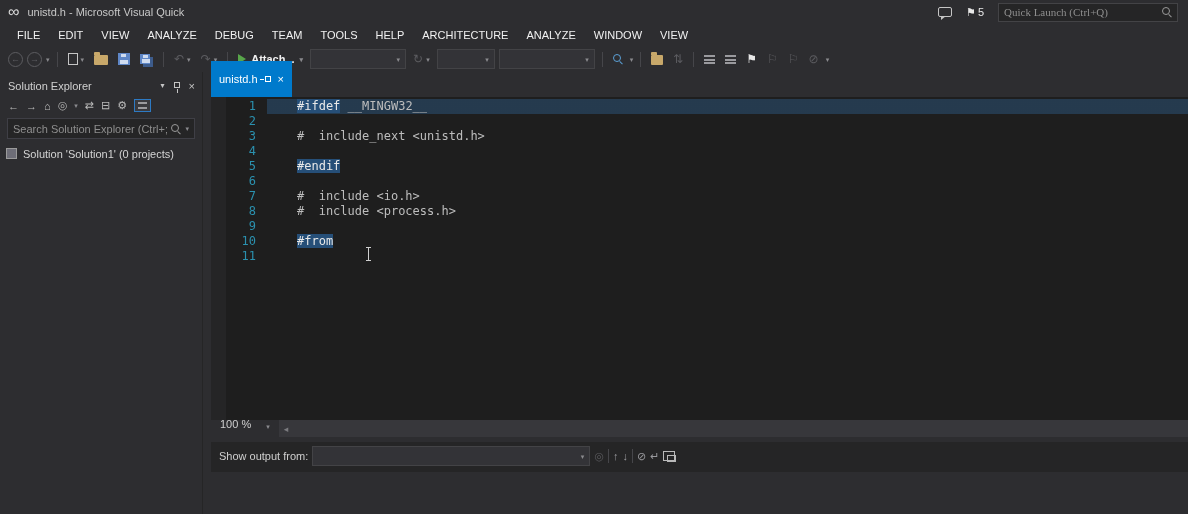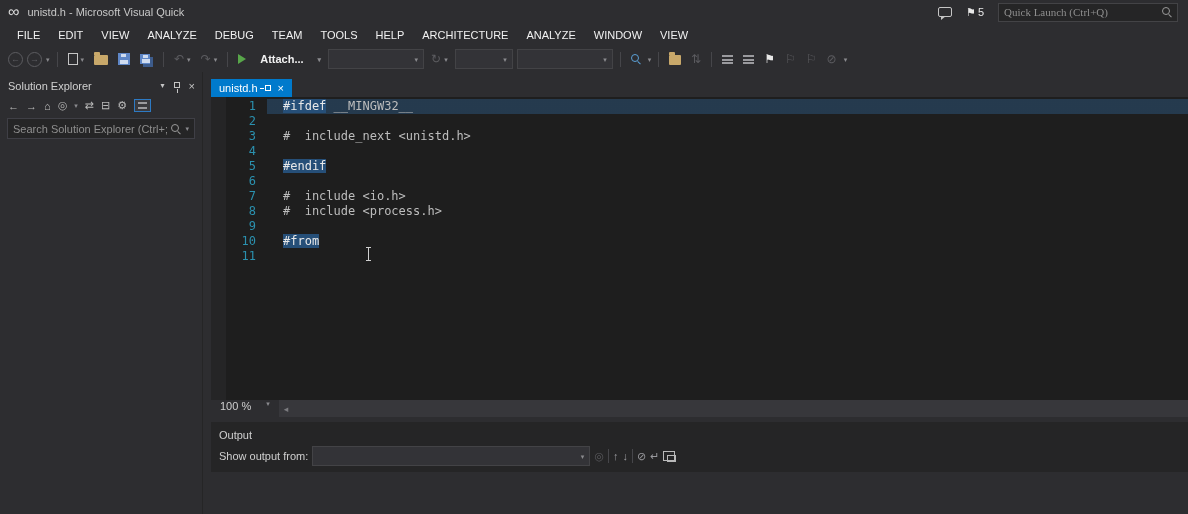--- a/index.html
+++ b/index.html
@@ -26,21 +26,21 @@
   .menu-item{padding:3px 9px;color:#f1f1f1}
 
   
   .toolbar{height:26px;display:flex;align-items:center;padding:0 8px;gap:4px}
   .tb-sep{width:1px;height:15px;background:#46464a;margin:0 3px}
   .tb-btn{display:inline-flex;align-items:center;gap:3px;padding:2px 3px;color:#c5c5c5;font-size:12px;line-height:1}
   .disabled{color:#5c5c60 !important}
   .dd{font-size:7px;color:#8a8a8e;line-height:1}
   .circ{width:15px;height:15px;border:1px solid #5c5c60;border-radius:50%;display:inline-flex;align-items:center;justify-content:center;font-size:9px;flex:none}
   .combo{height:20px;background:#333337;border:1px solid #434346;display:flex;align-items:center;justify-content:flex-end;padding:0 5px;flex:none}
-  .attach{color:#f1f1f1;font-weight:bold;font-size:11px;gap:14px}
+  .attach{color:#f1f1f1;font-weight:bold;font-size:11px;gap:5px}
   .play{width:0;height:0;border-left:8px solid #58a64a;border-top:5px solid transparent;border-bottom:5px solid transparent;display:inline-block}
   .i-doc{width:10px;height:12px;border:1px solid #c5c5c5;display:inline-block}
   .i-folder{width:14px;height:10px;background:#c8a86a;border-radius:1px;position:relative;display:inline-block;margin-top:2px}
   .i-folder::before{content:"";position:absolute;top:-3px;left:0;width:6px;height:3px;background:#c8a86a;border-radius:1px 1px 0 0}
   .i-floppy{width:12px;height:12px;background:#5f87c7;display:inline-block;position:relative}
   .i-floppy::before{content:"";position:absolute;top:1px;left:3px;width:5px;height:3px;background:#cfdcf0}
   .i-floppy::after{content:"";position:absolute;bottom:1px;left:2px;width:8px;height:4px;background:#cfdcf0}
   .i-floppy.all{width:10px;height:10px;box-shadow:3px 3px 0 #3d5c8c;margin-right:3px}
   .i-lines{width:11px;height:9px;border-top:2px solid #9a9a9e;border-bottom:2px solid #9a9a9e;position:relative;display:inline-block}
   .i-lines::after{content:"";position:absolute;left:0;right:0;top:2.5px;height:2px;background:#9a9a9e}
@@ -57,35 +57,35 @@
   .sx-toolbar{display:flex;align-items:center;gap:7px;padding:7px 6px 4px 8px;color:#b9b9b9;font-size:11px}
   .sx-toggle{border:1px solid #2d7ac4;padding:2px 3px;display:inline-flex;align-items:center;background:#3a3a3e}
   .sx-search{height:21px;margin:2px 7px 5px;background:#252526;border:1px solid #3f3f46;display:flex;align-items:center;padding:0 5px;gap:4px}
   .sx-search input{flex:1;min-width:0;background:transparent;border:0;outline:0;color:#9a9a9a;font-size:11px;font-family:inherit}
   .tree-item{display:flex;align-items:center;gap:6px;height:19px;padding-left:6px;color:#d4d4d4;background:#2d2d30}
   .sol-icon{width:11px;height:11px;border:1px solid #9b9b9b;background:#6e6e78;display:inline-block;flex:none}
 
   
   .main-col{flex:1;display:flex;flex-direction:column;min-width:0}
   .tab-strip{height:20px;margin-top:5px;display:flex;align-items:flex-end}
-  .tab{height:18px;background:#007acc;color:#fff;display:flex;align-items:center;gap:7px;padding:0 8px}
+  .tab{height:36px;background:#007acc;color:#fff;display:flex;align-items:center;gap:7px;padding:0 8px}
   .tab .i-pin{margin-bottom:0;transform:rotate(90deg)}
   .tab-x{font-size:11px;line-height:1}
   .editor{flex:1;background:#1e1e1e;position:relative;font-family:"DejaVu Sans Mono","Liberation Mono",monospace;font-size:12px;line-height:15px;overflow:hidden;padding-top:2px}
   .margin-strip{position:absolute;left:0;top:0;bottom:0;width:15px;background:#252526}
   .code-line{display:flex;height:15px;align-items:center;position:relative}
   .line-selected{background:linear-gradient(to right,transparent 56px,rgba(42,77,110,0.6) 56px)}
   .line-num{width:48px;flex:none;text-align:right;padding-right:3px;color:#2b91af}
-  .line-code{white-space:pre;color:#bdbdbd;margin-left:24px}
+  .line-code{white-space:pre;color:#bdbdbd;margin-left:38px}
   .seg.selected{background:#264f78;color:#e8e8e8}
   .ibeam{position:absolute;left:153px;top:150px;width:9px;height:14px}
   .ibeam::before{content:"";position:absolute;left:4px;top:1px;height:12px;width:1px;background:#d0d0d0}
   .ibeam::after{content:"";position:absolute;left:2px;top:0;width:5px;height:1px;background:#d0d0d0;box-shadow:0 13px 0 #d0d0d0}
   .hscroll-row{height:17px;display:flex;align-items:stretch;background:#2d2d30;flex:none}
-  .zoom{display:flex;align-items:flex-start;gap:15px;padding:0 9px;color:#cfcfcf}
+  .zoom{display:flex;align-items:flex-end;gap:15px;padding:7px 9px;color:#cfcfcf}
   .scroll-track{flex:1;background:#37373b;display:flex;align-items:center;padding-left:5px;color:#7a7a7e;font-size:9px}
 
   
   .output-panel{margin-top:5px;background:#252526;padding:3px 0 5px;flex:none}
   .output-title{padding:4px 8px 4px;color:#d0d0d0}
   .output-controls{display:flex;align-items:center;gap:4px;padding:1px 8px;color:#cfcfcf}
   .output-combo{width:278px}
   .out-icon{display:inline-flex;align-items:center;color:#9a9a9e;font-size:11px}
   .out-sep{width:1px;height:14px;background:#46464a}
   .i-winpair{width:12px;height:10px;border:1px solid #b9b9b9;position:relative;display:inline-block}
@@ -234,20 +234,24 @@
         <span>⚙</span>
         <span class="sx-toggle">
             <span class="i-lines" style="width:9px;height:7px"></span>
           </span>
       </div>
       <div class="sx-search">
         <input placeholder="Search Solution Explorer (Ctrl+;)" style="">
         <span class="i-mag"></span>
         <span class="dd">▾</span>
       </div>
+      <div class="tree-item">
+        <span class="sol-icon"></span>
+        <span>Solution 'Solution1' (0 projects)</span>
+      </div>
     </div>
 
     <div class="panel-gutter"></div>
 
     <div class="main-col">
       <div class="tab-strip">
         <div class="tab">
           <span>unistd.h</span>
           <span class="i-pin"></span>
           <span class="tab-x">×</span>
@@ -309,21 +313,20 @@
         <div class="zoom">
           <span>100 %</span>
           <span class="dd">▾</span>
         </div>
         <div class="scroll-track">
           <span>◂</span>
         </div>
       </div>
 
       <div class="output-panel">
-        <div class="output-title">Output</div>
         <div class="output-controls">
           <span>Show output from:</span>
           <div class="combo output-combo">
               <span class="dd">▾</span>
             </div>
           <span class="out-icon disabled">
               <span>◎</span>
             </span>
           <span class="out-sep"></span>
           <span class="out-icon">

